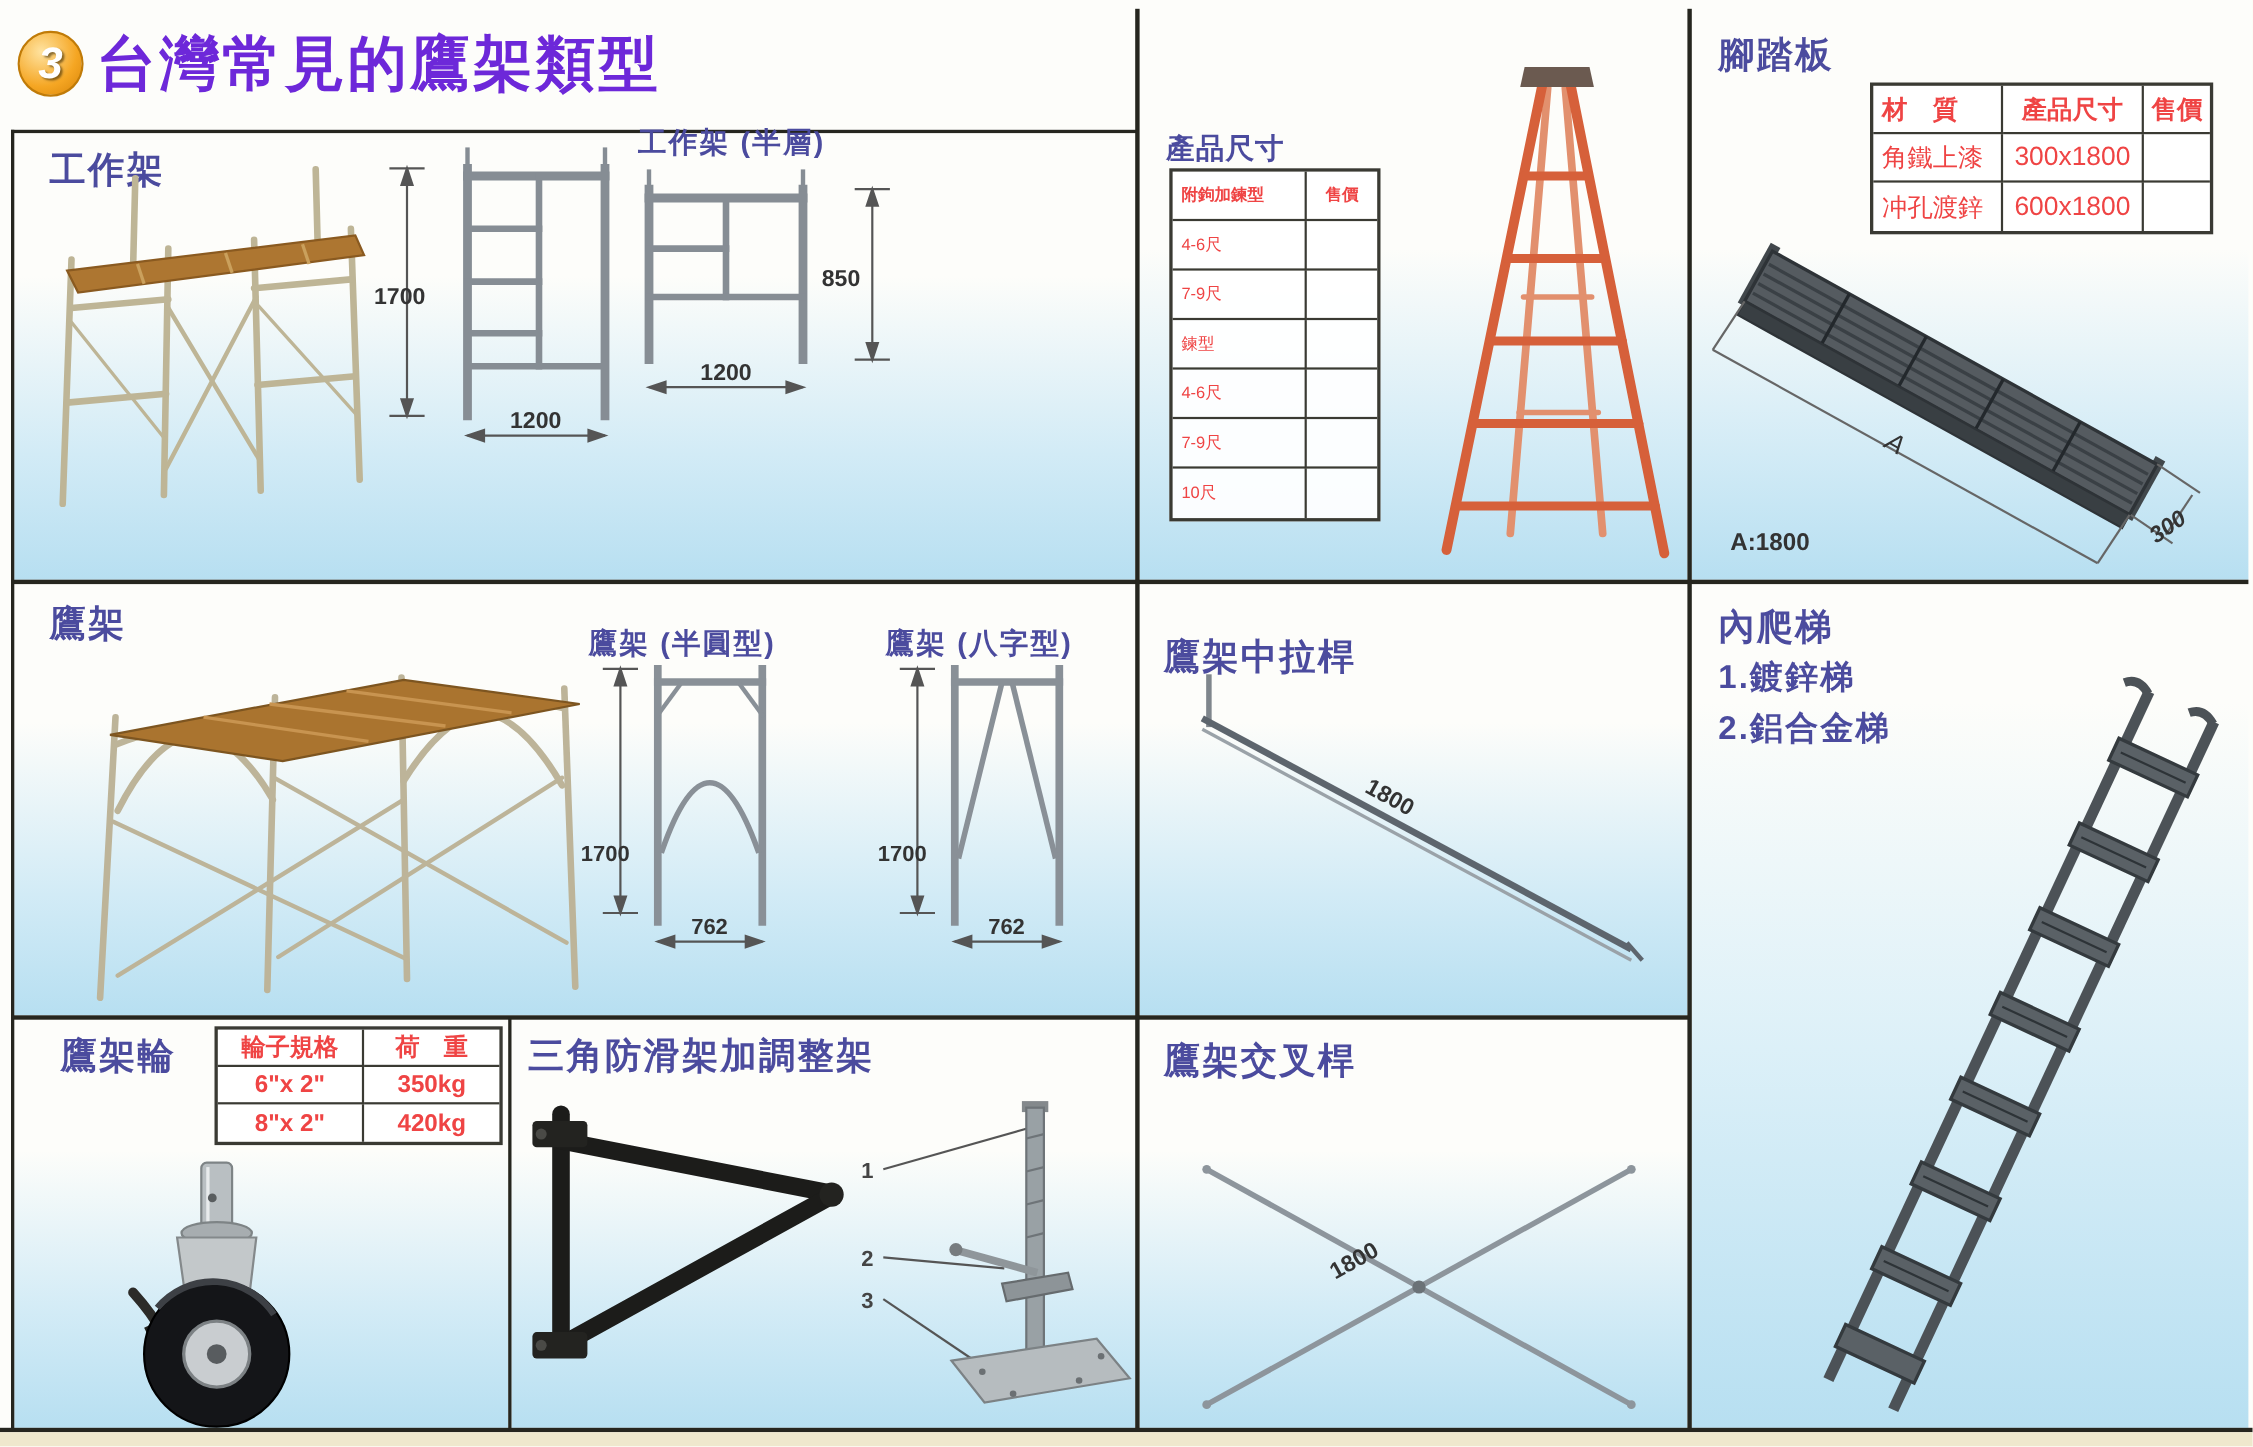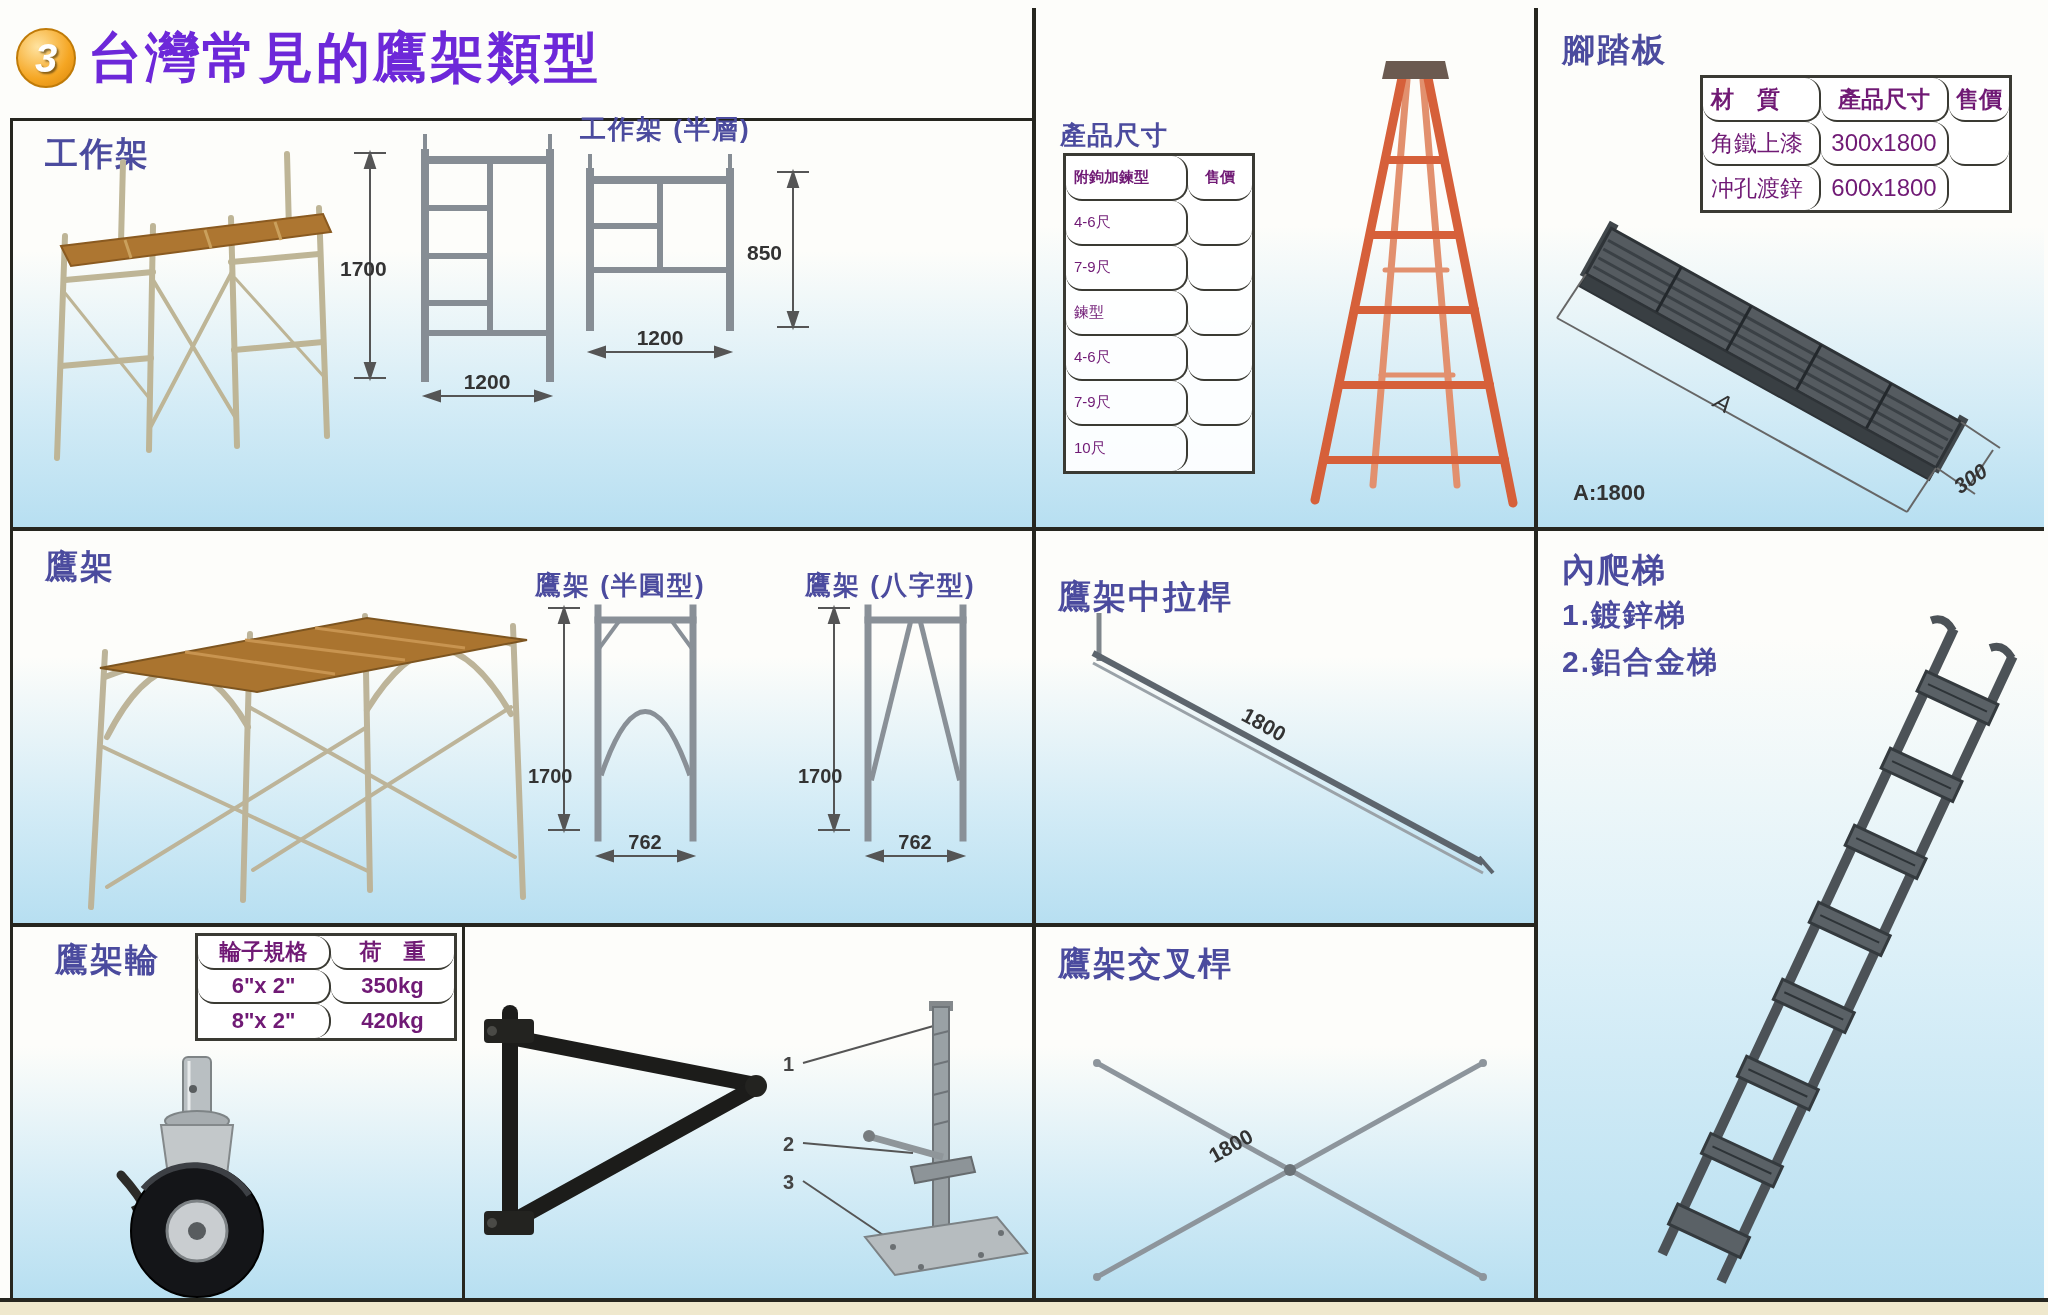--- a/index.html
+++ b/index.html
@@ -8,21 +8,21 @@
   .grad{position:absolute;pointer-events:none;}
   .g-std{background:linear-gradient(180deg,rgba(255,255,255,0) 0%,rgba(255,255,255,0) 32%,#d2ebf6 72%,#b7dff1 100%);}
   .g-low{background:linear-gradient(180deg,rgba(255,255,255,0) 0%,rgba(255,255,255,0) 42%,#d2ebf6 78%,#b7dff1 100%);}
   .g-tall{background:linear-gradient(180deg,rgba(255,255,255,0) 0%,rgba(255,255,255,0) 14%,#dcf0f8 55%,#b7dff1 100%);}
   .hline,.vline{position:absolute;background:#26261f;}
   .lbl{position:absolute;color:#4b4b9e;font-weight:bold;white-space:nowrap;letter-spacing:2px;}
   .lbl-main{font-size:33px;}
   .lbl-sub{font-size:26px;}
   .tbl{position:absolute;display:grid;background:rgba(255,255,255,.92);border:3px solid #3a3a33;}
   .tbl>div{border-right:2px solid #3a3a33;border-bottom:2px solid #3a3a33;display:flex;align-items:center;
-           padding:0 8px;color:#701a75;overflow:hidden;white-space:nowrap;border-radius:16px;}
+           padding:0 8px;color:#ef4444;overflow:hidden;white-space:nowrap;}
   .tbl>div.lc{border-right:none;}
   .tbl>div.lr{border-bottom:none;}
   .tbl .ctr{justify-content:center;padding:0 2px;}
   .hdr{font-weight:bold;}
   .badge{position:absolute;left:16px;top:28px;width:56px;height:56px;border-radius:50%;
          background:radial-gradient(circle at 35% 30%,#ffe3a0,#f5a623 60%,#d88408);
          border:2px solid #c07b08;display:flex;align-items:center;justify-content:center;
          color:#fff;font-weight:bold;font-style:italic;font-size:40px;
          text-shadow:2px 2px 2px rgba(60,40,0,.6);}
   .pagetitle{position:absolute;left:88px;top:22px;font-size:54px;font-weight:bold;color:#6d28d9;letter-spacing:3px;}
@@ -227,20 +227,21 @@
     <circle cx="158" cy="34" r="4" fill="#595d5f"></circle>
     <polygon points="126,70 198,70 186,170 140,170" fill="#c3c8ca" stroke="#84898b" stroke-width="2"></polygon>
     <polygon points="96,152 130,136 138,152 104,168" fill="#23221f"></polygon>
     <path d="M86,120 Q104,140 112,156" stroke="#2c2b28" stroke-width="9" fill="none" stroke-linecap="round"></path>
     <circle cx="162" cy="176" r="66" fill="#141518" stroke="#000" stroke-width="2"></circle>
     <path d="M108,134 A66,66 0 0 1 214,140" stroke="#3d4045" stroke-width="6" fill="none"></path>
     <circle cx="162" cy="176" r="30" fill="#c9cdd0" stroke="#7c8184" stroke-width="3"></circle>
     <circle cx="162" cy="176" r="9" fill="#585c5f"></circle>
   </svg>
 
+  <div class="lbl lbl-main" style="left:480px;top:938px">三角防滑架加調整架</div>
 
   <svg style="left:468px;top:985px" width="330" height="315" viewBox="0 0 330 315">
     <g stroke="#1c1c1a" stroke-width="16" fill="none" stroke-linecap="round">
       <line x1="42" y1="28" x2="42" y2="240"></line>
       <line x1="42" y1="52" x2="288" y2="100"></line>
       <line x1="42" y1="238" x2="288" y2="102"></line>
     </g>
     <rect x="16" y="34" width="50" height="24" rx="4" fill="#232320"></rect>
     <rect x="16" y="226" width="50" height="24" rx="4" fill="#232320"></rect>
     <circle cx="24" cy="46" r="5" fill="#4a4a46"></circle>

